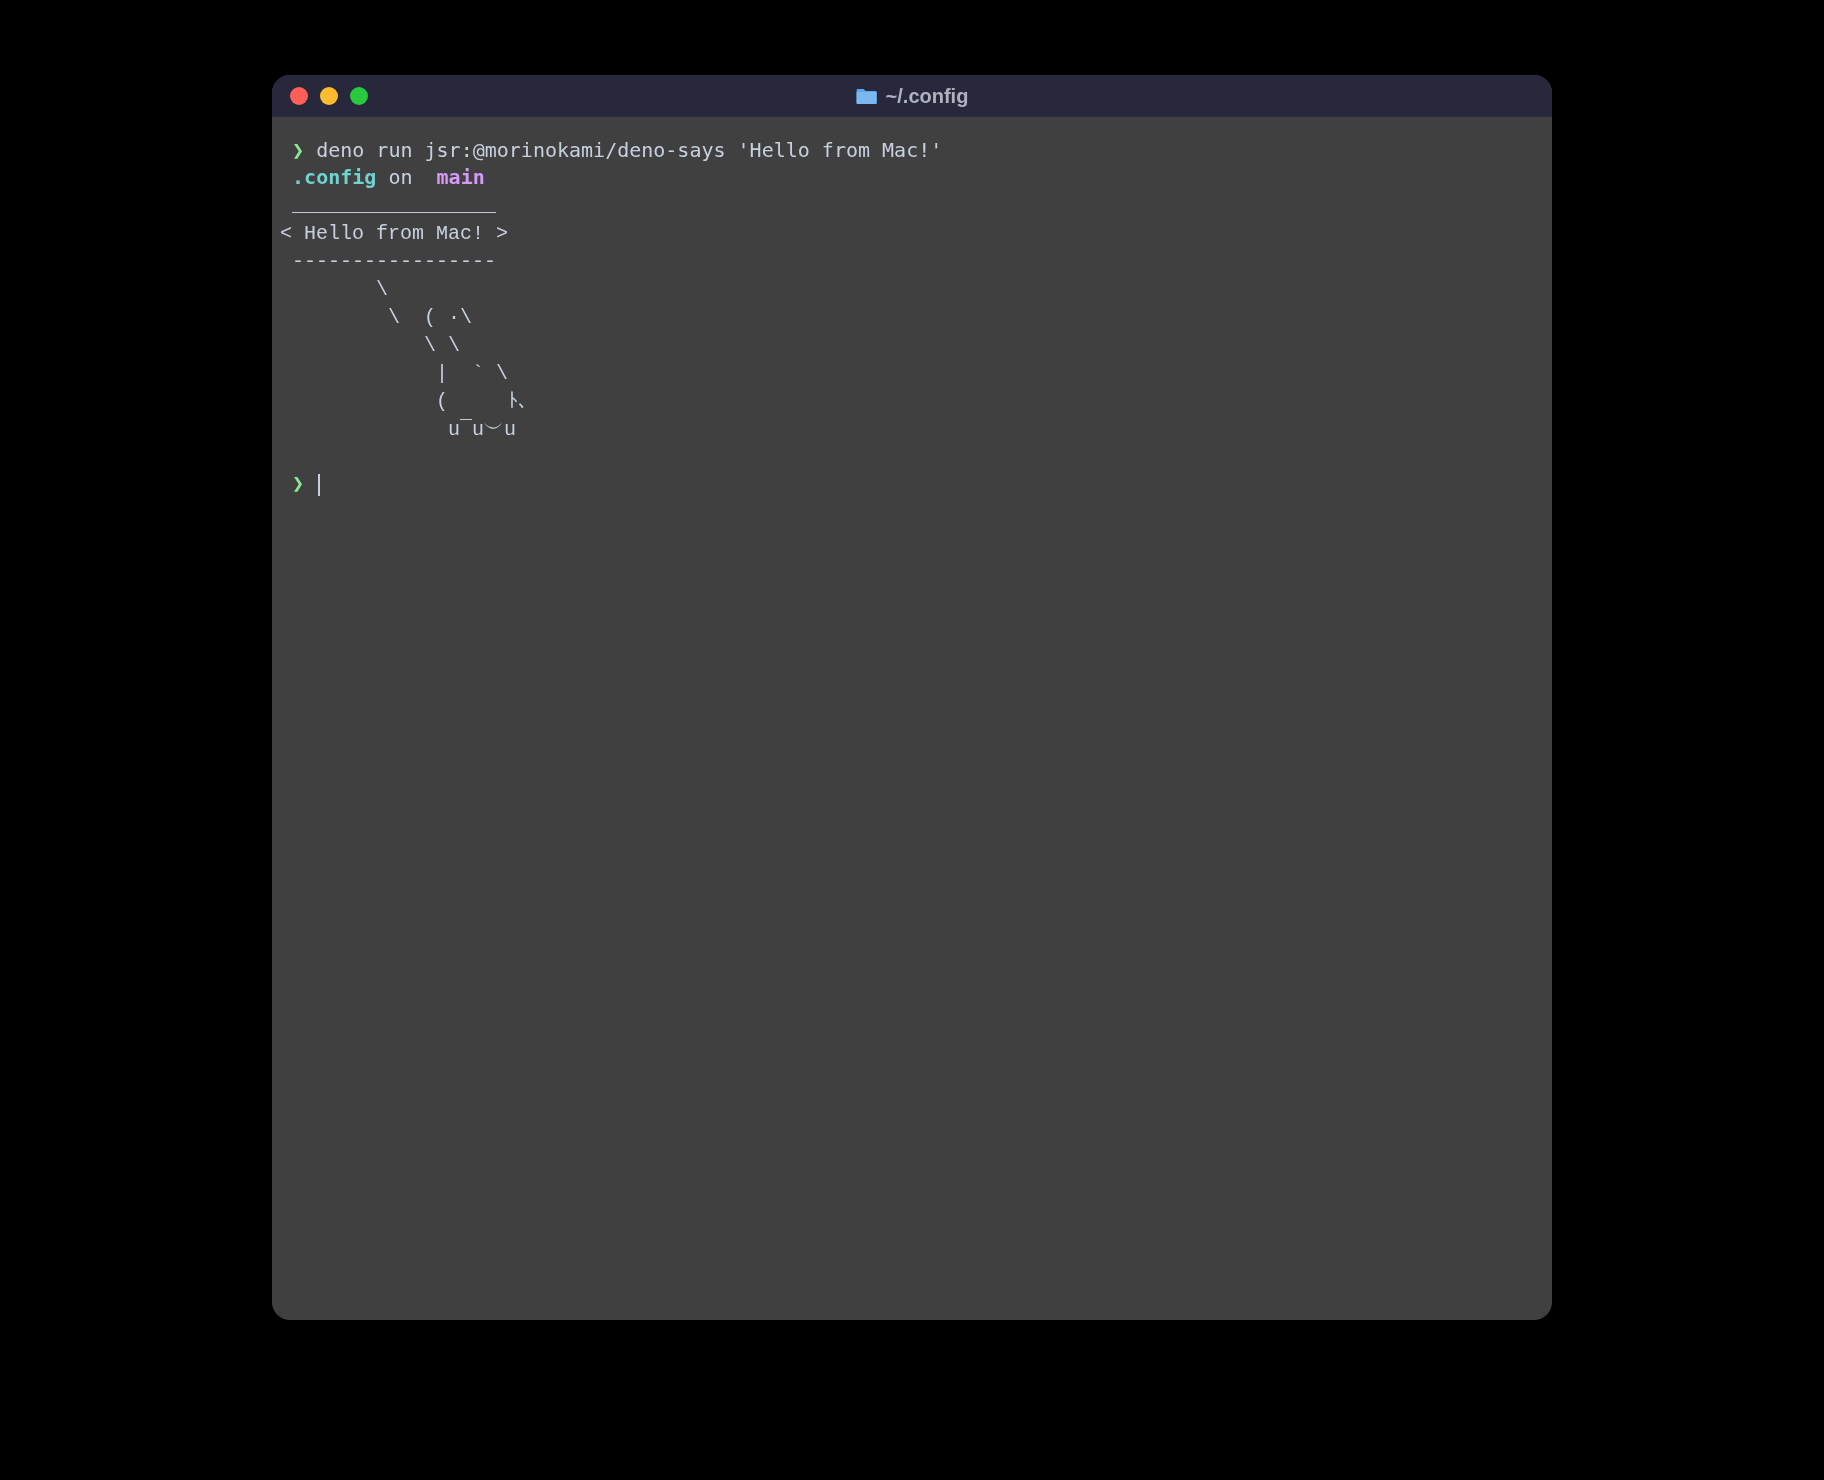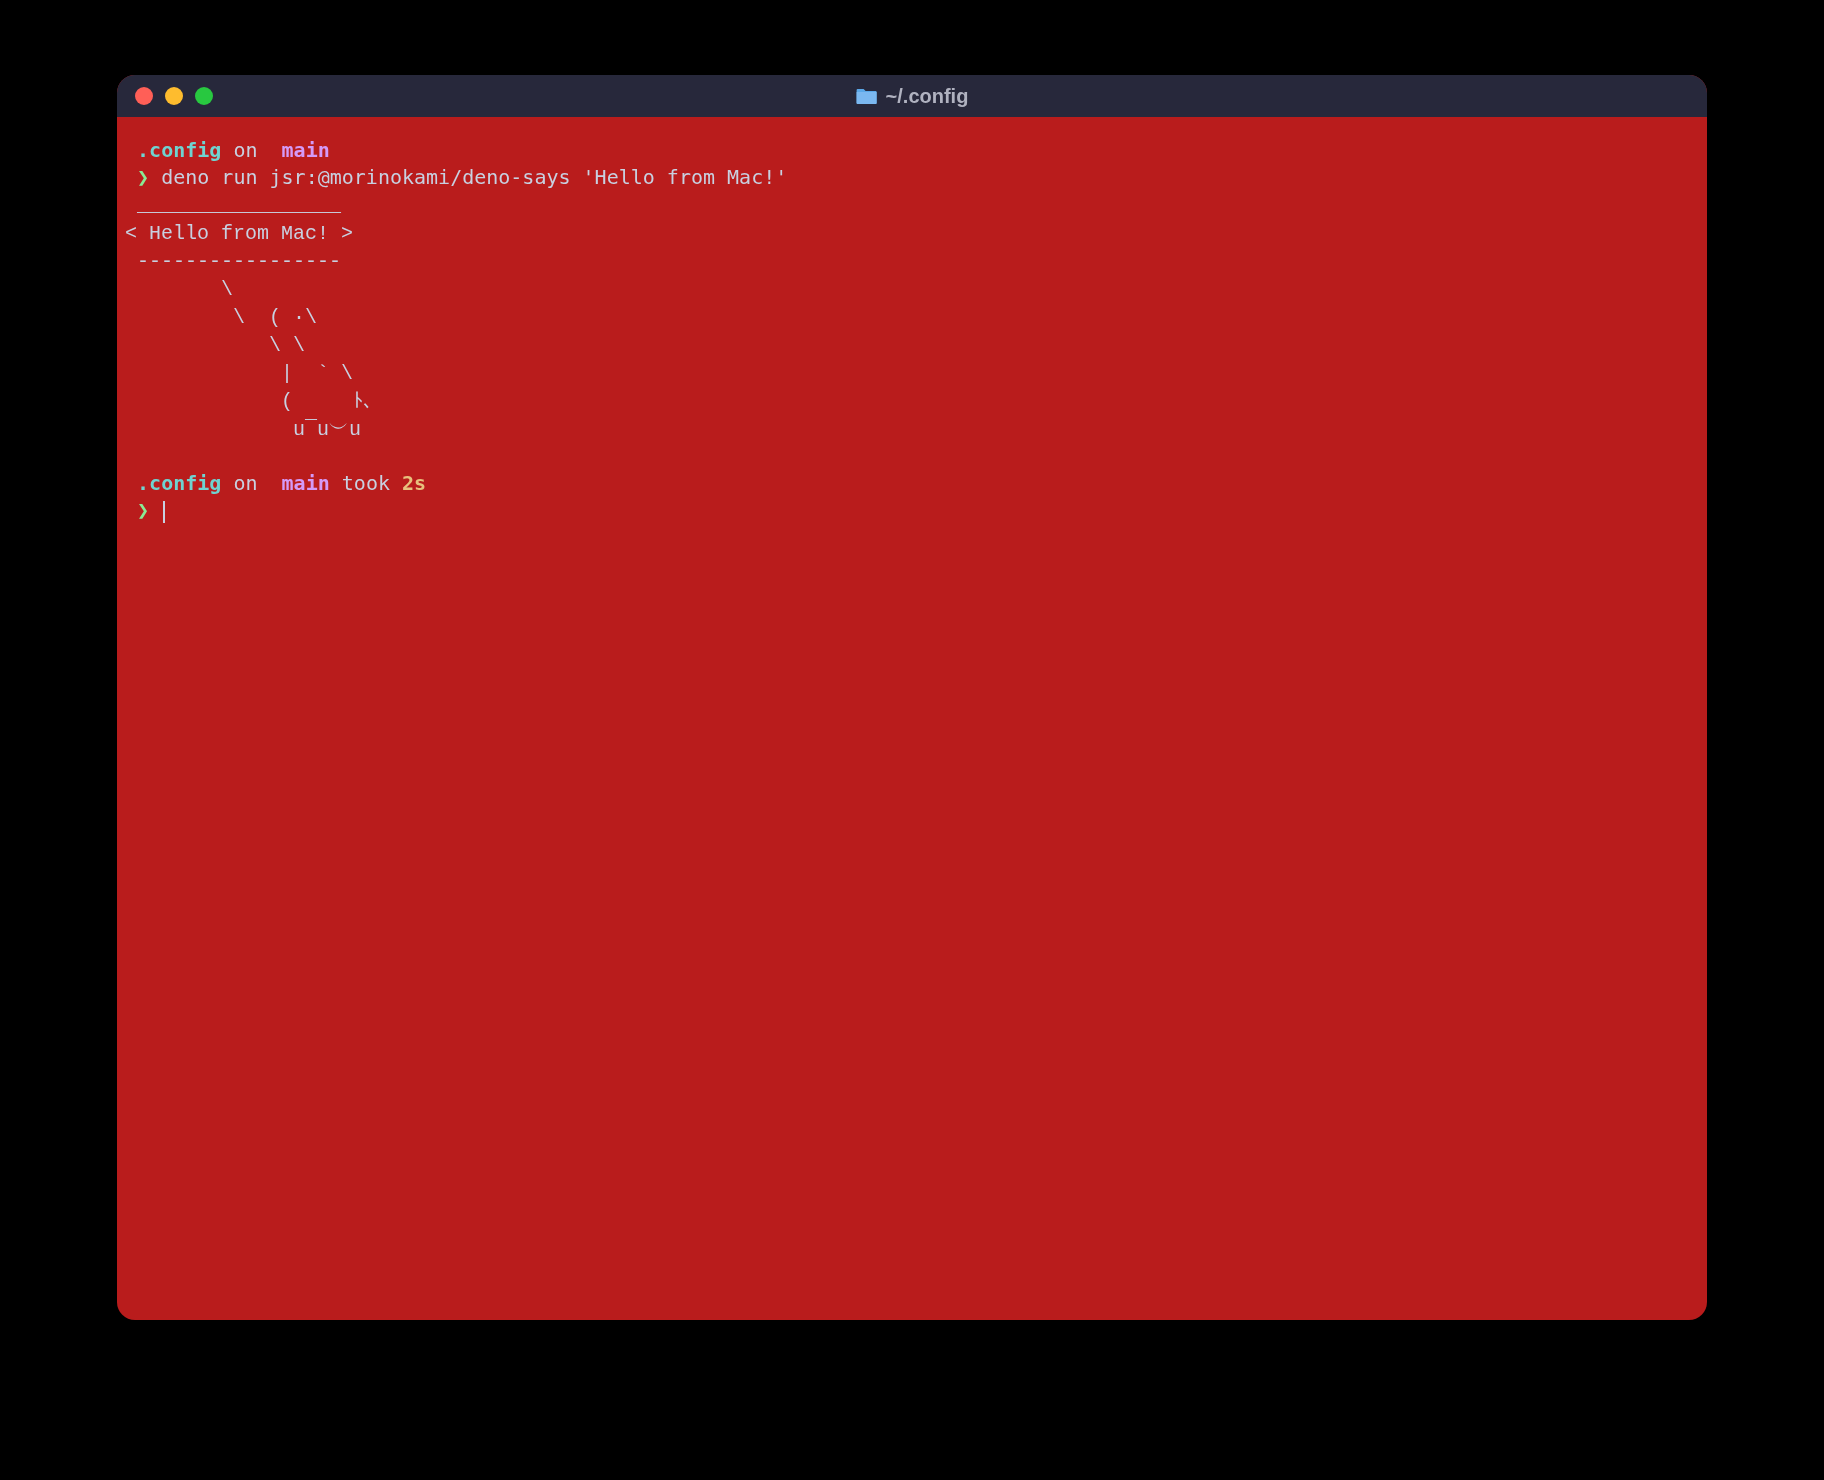--- a/index.html
+++ b/index.html
@@ -11,23 +11,23 @@
       background: #000000;
       width: 1824px;
       height: 1480px;
       display: flex;
       align-items: flex-start;
       justify-content: center;
       padding-top: 75px;
       font-family: "SF Mono", "Menlo", "Monaco", "Consolas", monospace;
     }
     .terminal-window {
-      width: 1590px;
+      width: 1280px;
       height: 1245px;
-      background: #b91c1c;
+      background: #404040;
       border-radius: 18px;
       overflow: hidden;
       box-shadow: 0 20px 60px rgba(0,0,0,0.5);
       display: flex;
       flex-direction: column;
     }
     .title-bar {
       height: 42px;
       background: #27283b;
       display: flex;
@@ -108,24 +108,24 @@
     <div class="title-center">
       <span class="folder-icon">
         <svg viewBox="0 0 22 18" width="22" height="18">
           <path d="M2 2 h6 l2 2 h10 a1 1 0 0 1 1 1 v11 a1 1 0 0 1 -1 1 h-18 a1 1 0 0 1 -1 -1 v-13 a1 1 0 0 1 1 -1 z" fill="#5ba8e8"></path>
           <path d="M1 5 h20 v11 a1 1 0 0 1 -1 1 h-18 a1 1 0 0 1 -1 -1 z" fill="#7bb8f0"></path>
         </svg>
       </span>
       <span>~/.config</span>
     </div>
   </div>
-  <div class="terminal-body"><span class="prompt-line"> <span class="path">.config</span> <span class="on-word">on</span> <span class="git-icon"></span> <span class="branch">main</span></span><span class="prompt-line"> <span class="chevron">❯</span> <span class="command">deno run jsr:@morinokami/deno-says 'Hello from Mac!'</span></span><span class="output"> _________________</span>
+  <div class="terminal-body"><span class="prompt-line"> <span class="chevron">❯</span> <span class="command">deno run jsr:@morinokami/deno-says 'Hello from Mac!'</span></span><span class="prompt-line"> <span class="path">.config</span> <span class="on-word">on</span> <span class="git-icon"></span> <span class="branch">main</span></span><span class="output"> _________________</span>
 <span class="output">&lt; Hello from Mac! &gt;</span>
 <span class="output"> -----------------</span>
 <span class="output">        \</span>
 <span class="output">         \  ( ·\</span>
 <span class="output">            \ \</span>
 <span class="output">             |  ` \</span>
 <span class="output">             (     ﾄ､</span>
 <span class="output">              u¯u︶u</span>
 
-<span class="prompt-line"> <span class="path">.config</span> <span class="on-word">on</span> <span class="git-icon"></span> <span class="branch">main</span> <span class="took-word">took</span> <span class="duration">2s</span></span><span class="prompt-line"> <span class="chevron">❯</span> <span class="cursor"></span></span></div>
+<span class="prompt-line"> <span class="chevron">❯</span> <span class="cursor"></span></span></div>
 </div>
 
 </body></html>

